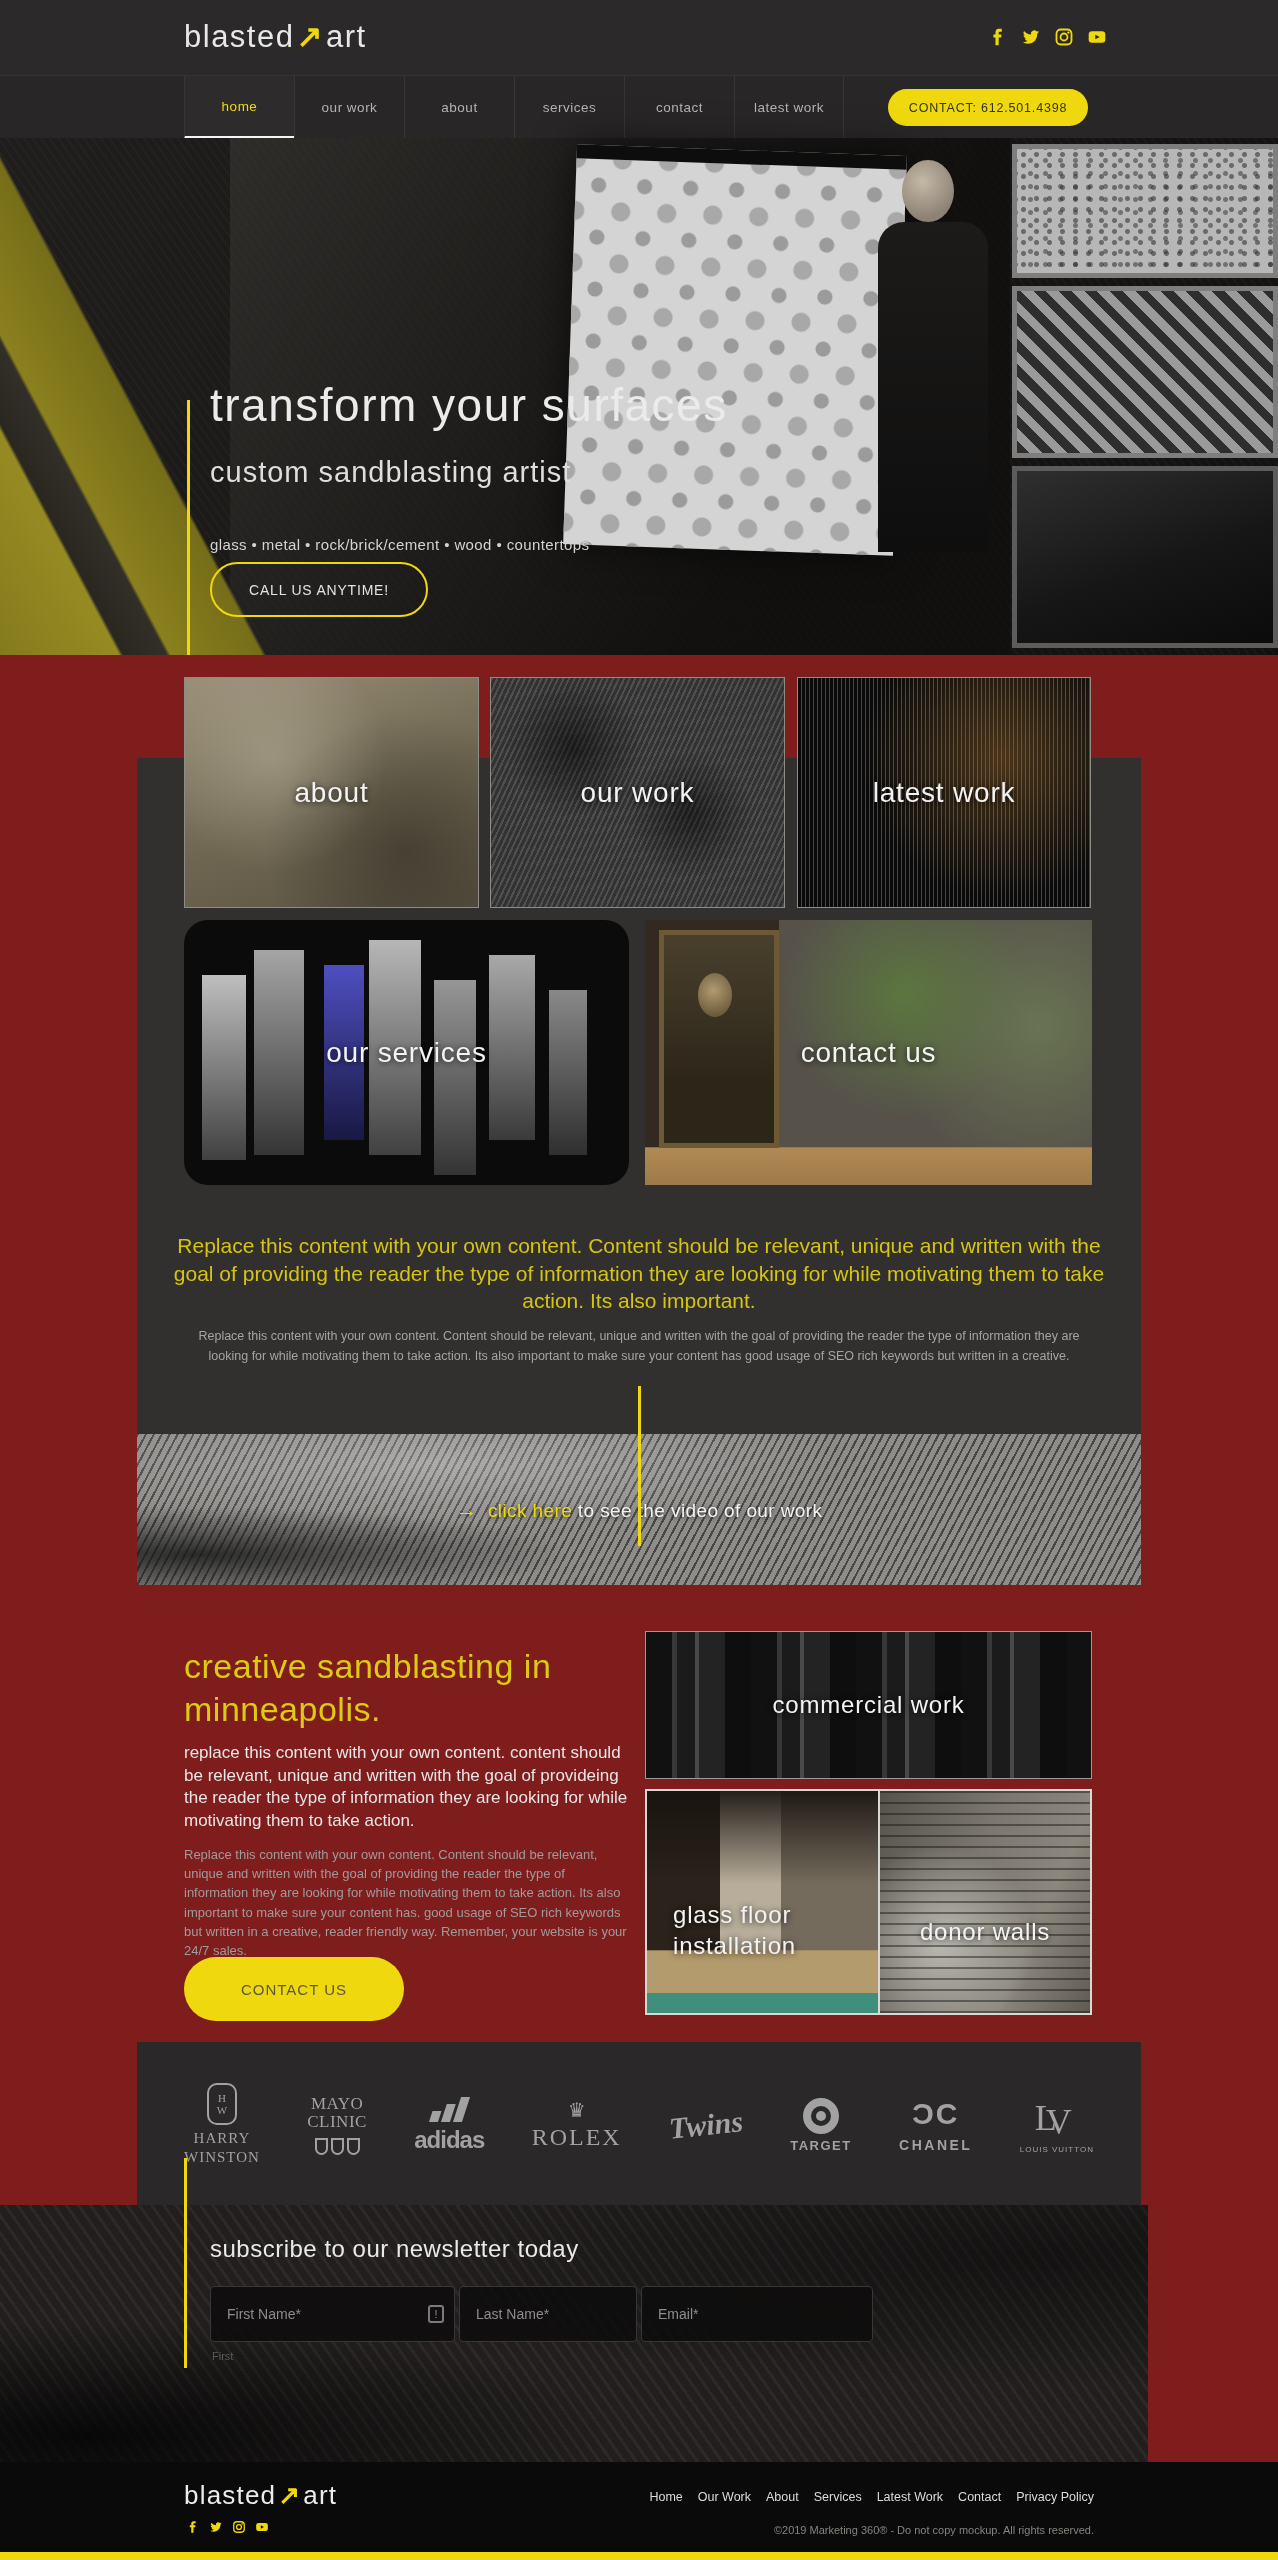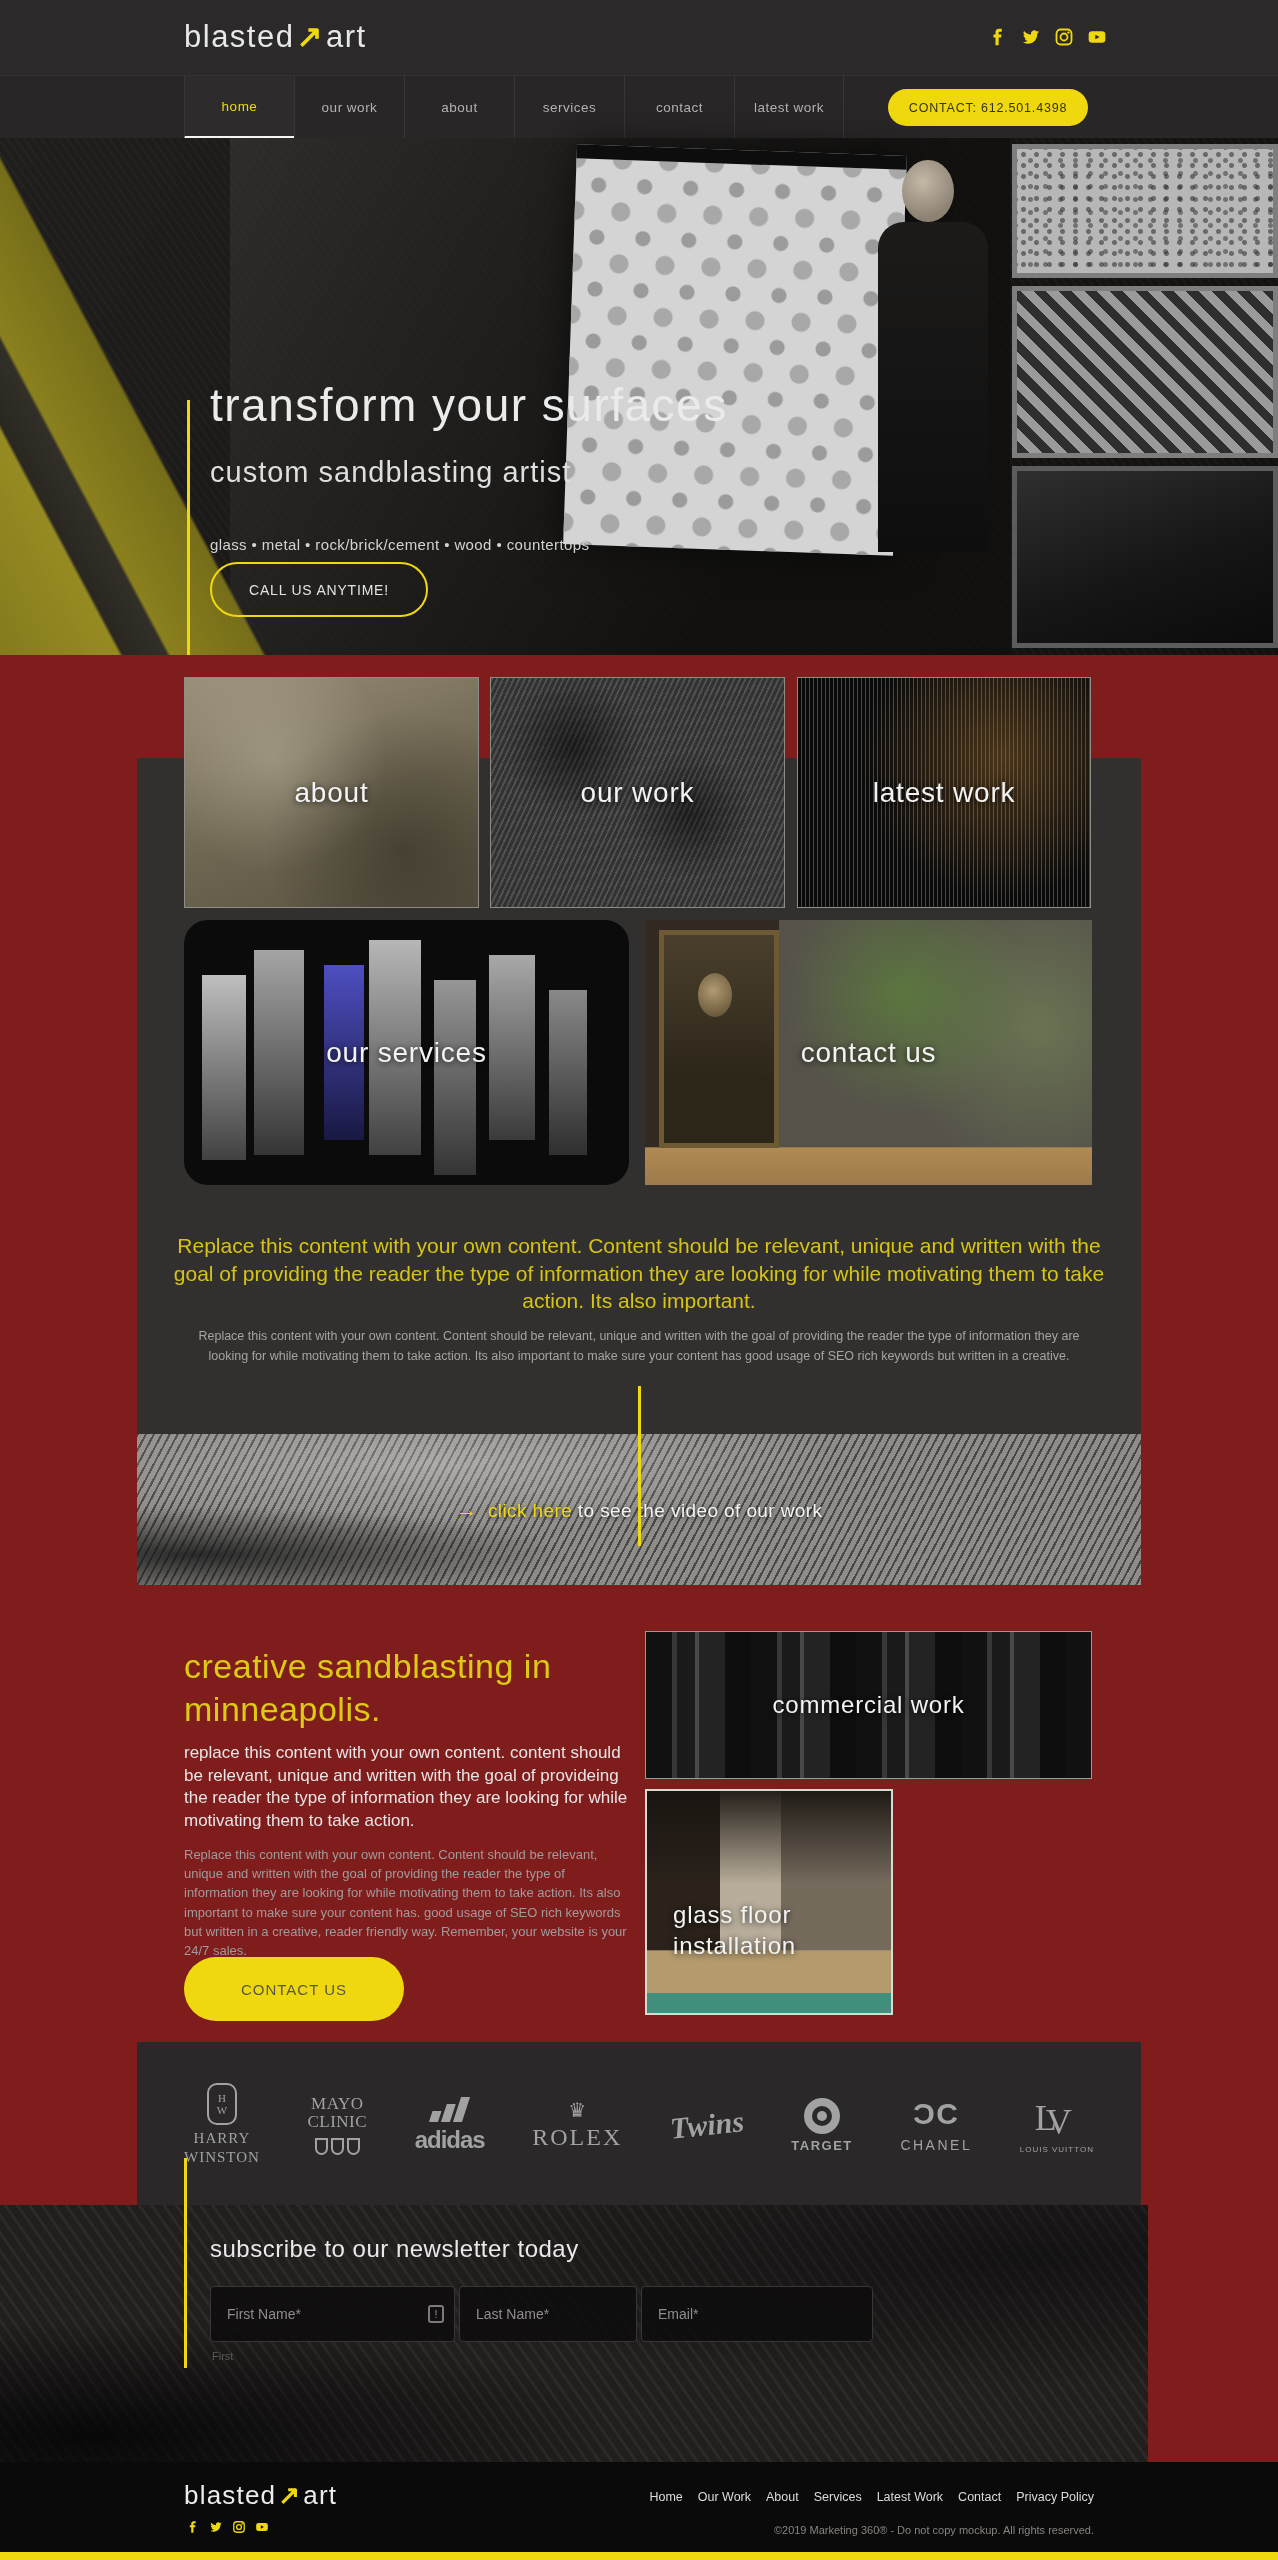--- a/index.html
+++ b/index.html
@@ -183,21 +183,21 @@
   .rolex-crown { font-size:20px; line-height:1; }
   .rolex-name { font-size:24px; letter-spacing:2px; }
   .twins-name { font-size:30px; font-weight:700; font-style:italic; transform:rotate(-6deg);
         font-family:"Liberation Serif", serif; }
   .target-ring { width:36px; height:36px; border:8px solid #a2a2a2; border-radius:50%;
         display:flex; align-items:center; justify-content:center; }
   .target-ring i { width:10px; height:10px; background:#a2a2a2; border-radius:50%; }
   .target-name { font-size:13px; font-weight:700; letter-spacing:1.5px; }
   .chanel-cc { font-size:30px; font-weight:700; letter-spacing:-14px; display:flex; }
   .chanel-cc .c2 { transform:scaleX(-1); position:relative; left:-2px; }
-  .chanel-name { font-size:14px; font-weight:400; letter-spacing:2.5px; margin-top:2px; }
+  .chanel-name { font-size:14px; font-weight:700; letter-spacing:2.5px; margin-top:2px; }
   .lv-mono { font-family:"Liberation Serif", serif; font-size:36px; position:relative; height:44px; width:44px; }
   .lv-mono .l { position:absolute; left:0; top:0; }
   .lv-mono .v { position:absolute; left:11px; top:4px; }
   .lv-name { font-size:8px; letter-spacing:1px; }
 
   
   .newsletter { position:absolute; top:2205px; left:0; width:1148px; height:257px; background:#211e1d;
         background-image:
           radial-gradient(ellipse at 8% 90%, rgba(5,5,5,.9), transparent 35%),
           radial-gradient(ellipse at 90% 20%, rgba(10,10,10,.6), transparent 45%),
@@ -330,20 +330,23 @@
   <p class="cre-lead">replace this content with your own content. content should be relevant, unique and written with the goal of provideing the reader the type of information they are looking for while motivating them to take action.</p>
   <p class="cre-body">Replace this content with your own content. Content should be relevant, unique and written with the goal of providing the reader the type of information they are looking for while motivating them to take action. Its also important to make sure your content has. good usage of SEO rich keywords but written in a creative, reader friendly way. Remember, your website is your 24/7 sales.</p>
   <button class="cre-cta">CONTACT US</button>
 
   <div class="tile t-commercial">
     <span class="tlabel">commercial work</span>
   </div>
   <div class="tile t-glass">
     <span class="tlabel">glass floor installation</span>
   </div>
+  <div class="tile t-donor">
+    <span class="tlabel">donor walls</span>
+  </div>
 
   <div class="brands-strip">
     <div class="brands-row">
       <div class="brand serif">
         <span class="hw-box">
             <span>H</span>
             <span>W</span>
           </span>
         <span class="hw-name"><span>HARRY</span><br><span>WINSTON</span></span>
       </div>

